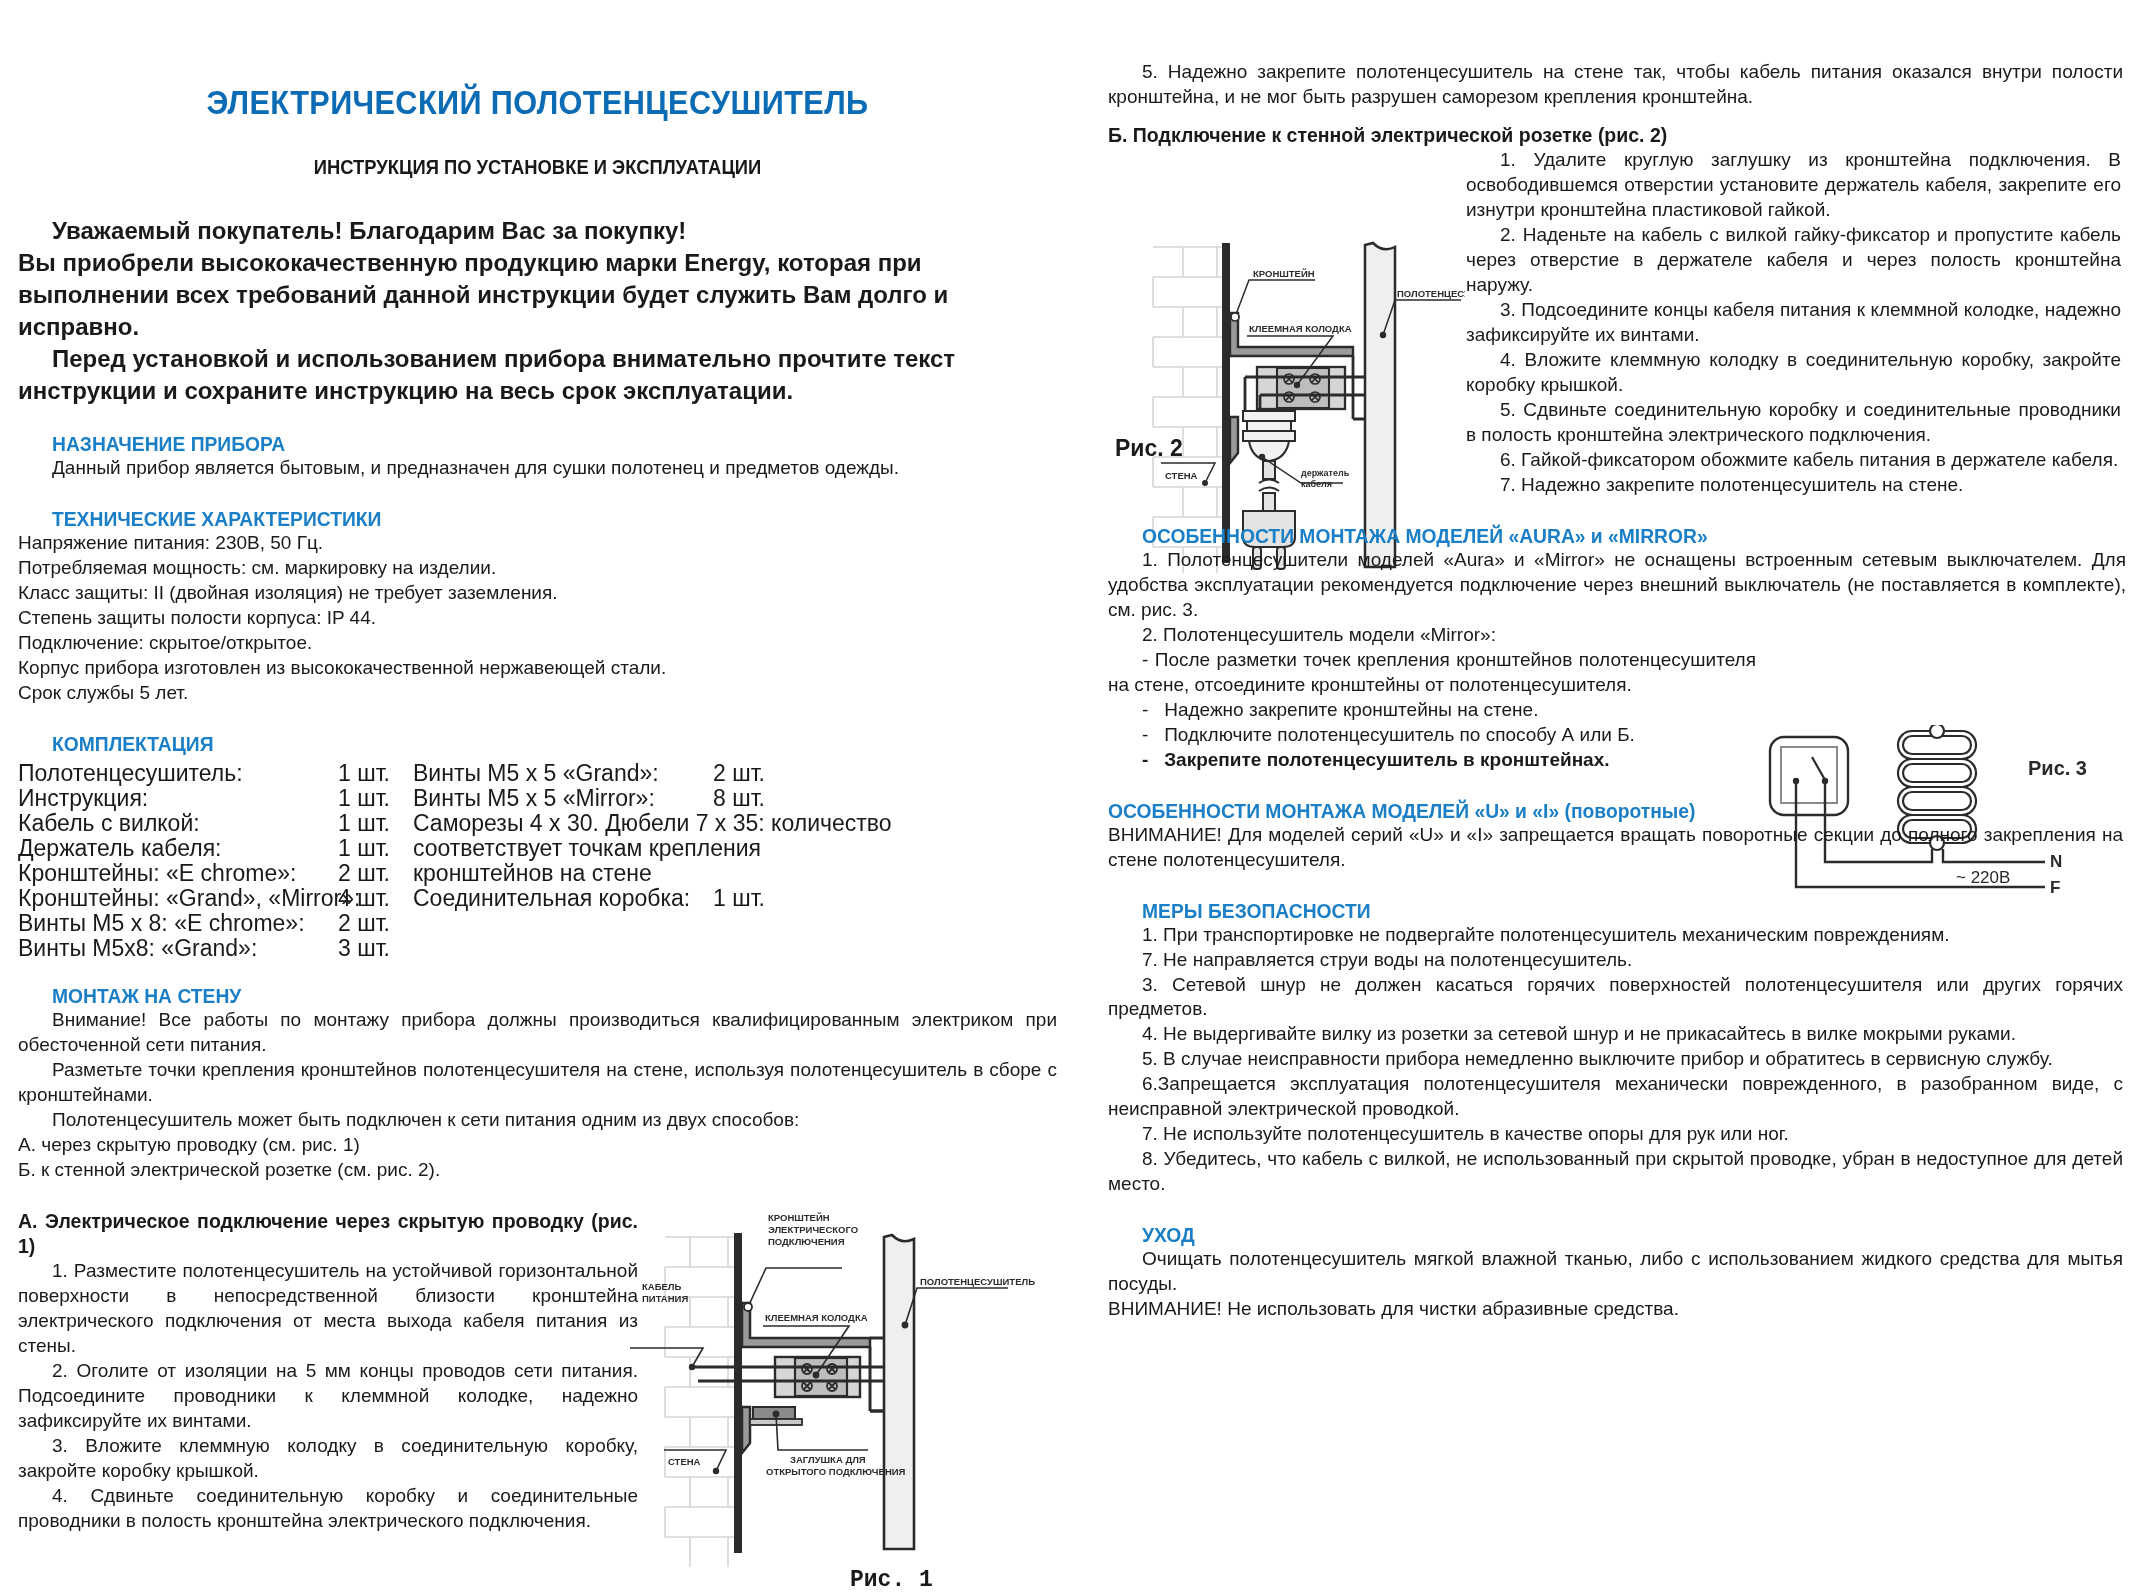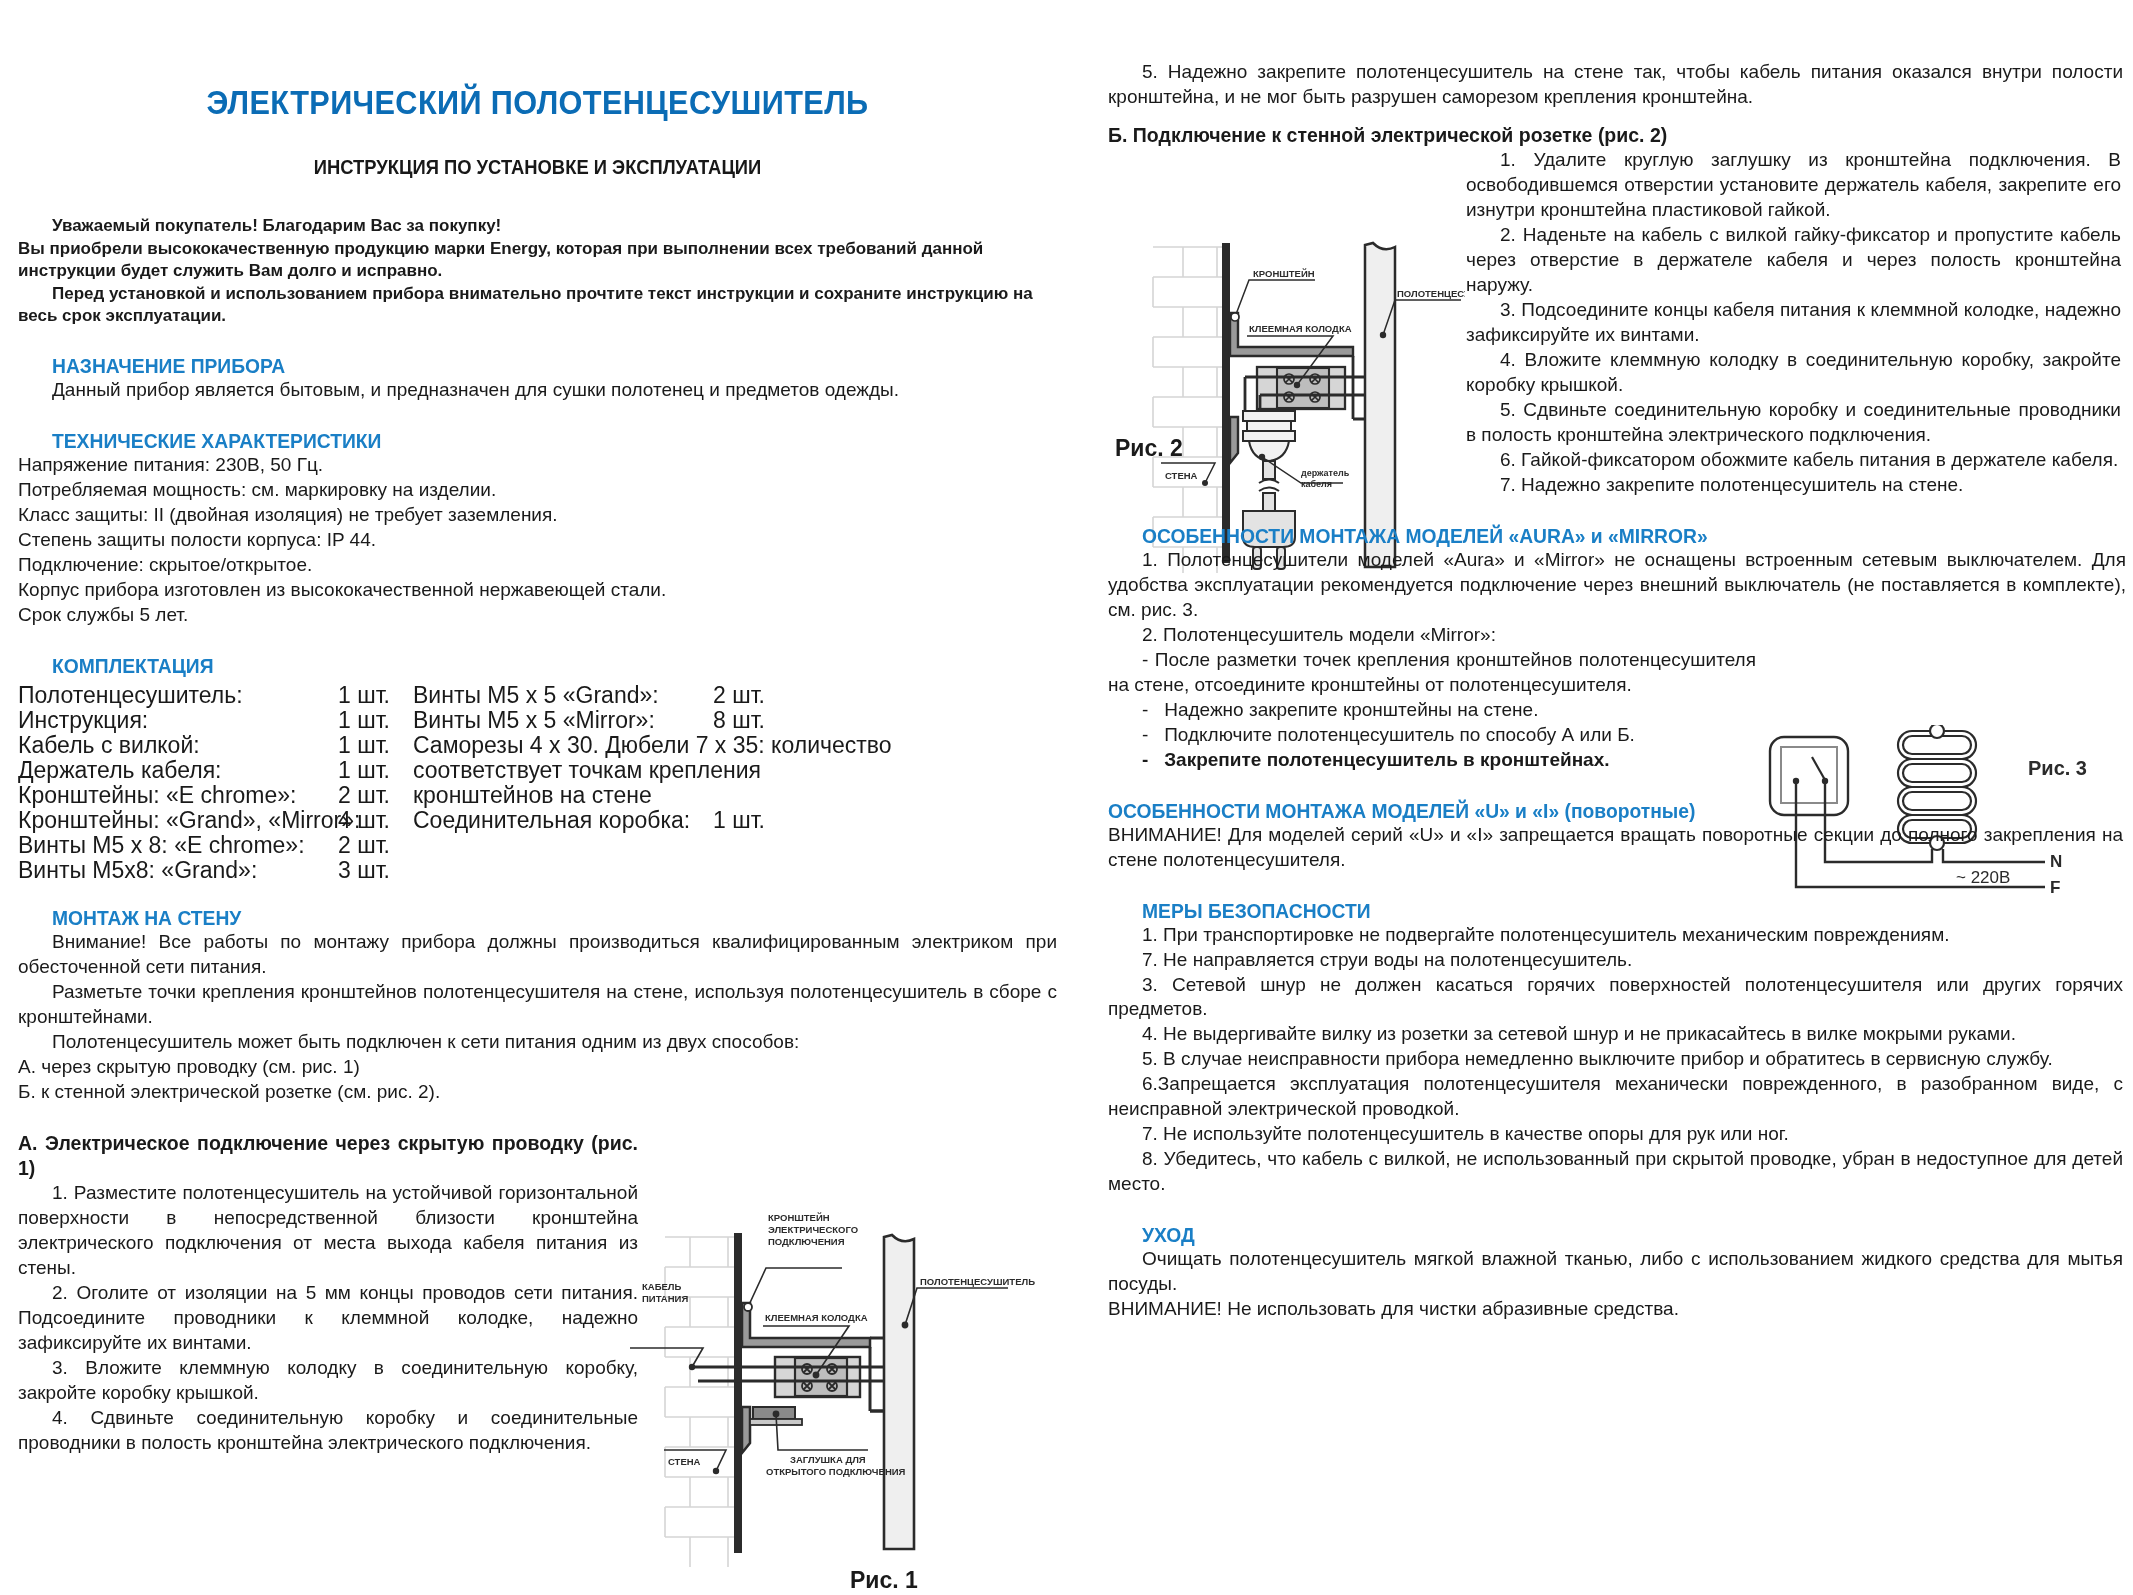--- a/index.html
+++ b/index.html
@@ -30,21 +30,21 @@
     font-stretch:condensed;
   }
   h2.doc-subtitle{
     color:#181818;
     font-size:20px;
     font-weight:bold;
     text-align:center;
     margin:34px 0 0 0;
     transform:scaleX(.92);
   }
-  .lead{font-size:17px;font-weight:bold;line-height:1.33;margin:36px 0 0 0;}
+  .lead{font-size:24px;font-weight:bold;line-height:1.33;margin:36px 0 0 0;}
   .lead p{margin:0;}
   .lead .ind{text-indent:34px;}
 
   h3.sec{
     color:#1a7fc6;
     font-size:20.5px;
     font-weight:bold;
     margin:0;
     transform:scaleX(.94);
     transform-origin:left center;
@@ -240,21 +240,21 @@
       <text x="148" y="58" font-family="Liberation Sans, sans-serif" font-size="9.5" font-weight="bold" fill="#2b2b2b">ЭЛЕКТРИЧЕСКОГО</text>
       <text x="148" y="70" font-family="Liberation Sans, sans-serif" font-size="9.5" font-weight="bold" fill="#2b2b2b">ПОДКЛЮЧЕНИЯ</text>
       <text x="22" y="115" font-family="Liberation Sans, sans-serif" font-size="9.5" font-weight="bold" fill="#2b2b2b">КАБЕЛЬ</text>
       <text x="22" y="127" font-family="Liberation Sans, sans-serif" font-size="9.5" font-weight="bold" fill="#2b2b2b">ПИТАНИЯ</text>
       <text x="145" y="146" font-family="Liberation Sans, sans-serif" font-size="9.5" font-weight="bold" fill="#2b2b2b">КЛЕЕМНАЯ КОЛОДКА</text>
       <text x="170" y="288" font-family="Liberation Sans, sans-serif" font-size="9.5" font-weight="bold" fill="#2b2b2b">ЗАГЛУШКА ДЛЯ</text>
       <text x="146" y="300" font-family="Liberation Sans, sans-serif" font-size="9.5" font-weight="bold" fill="#2b2b2b">ОТКРЫТОГО ПОДКЛЮЧЕНИЯ</text>
       <text x="48" y="290" font-family="Liberation Sans, sans-serif" font-size="9.5" font-weight="bold" fill="#2b2b2b">СТЕНА</text>
       <text x="300" y="110" font-family="Liberation Sans, sans-serif" font-size="9.5" font-weight="bold" fill="#2b2b2b">ПОЛОТЕНЦЕСУШИТЕЛЬ</text>
     </svg>
-    <div class="figcap" style="position:absolute;left:230px;top:392px;">Рис. 1</div>
+    <div class="figcap" style="position:absolute;left:230px;top:392px;font-family:Liberation Mono, monospace;">Рис. 1</div>
   </div>
 
   <div class="fig2-wrap">
     <svg width="340" height="400" viewBox="0 0 340 400">
       <g stroke="#d5d5d5" stroke-width="1.6" fill="none">
         <path d="M28 52 H98 M28 82 H98 M28 112 H98 M28 142 H98 M28 172 H98 M28 202 H98 M28 232 H98 M28 262 H98 M28 292 H98 M28 322 H98 M28 352 H98"></path>
         <path d="M58 52 V82 M58 112 V142 M58 172 V202 M58 232 V262 M58 292 V322 M58 352 V378"></path>
         <path d="M28 82 V112 M28 142 V172 M28 202 V232 M28 262 V292 M28 322 V352"></path>
         <path d="M92 52 V82 M92 112 V142 M92 172 V202 M92 232 V262 M92 292 V322 M92 352 V378"></path>
       </g>

